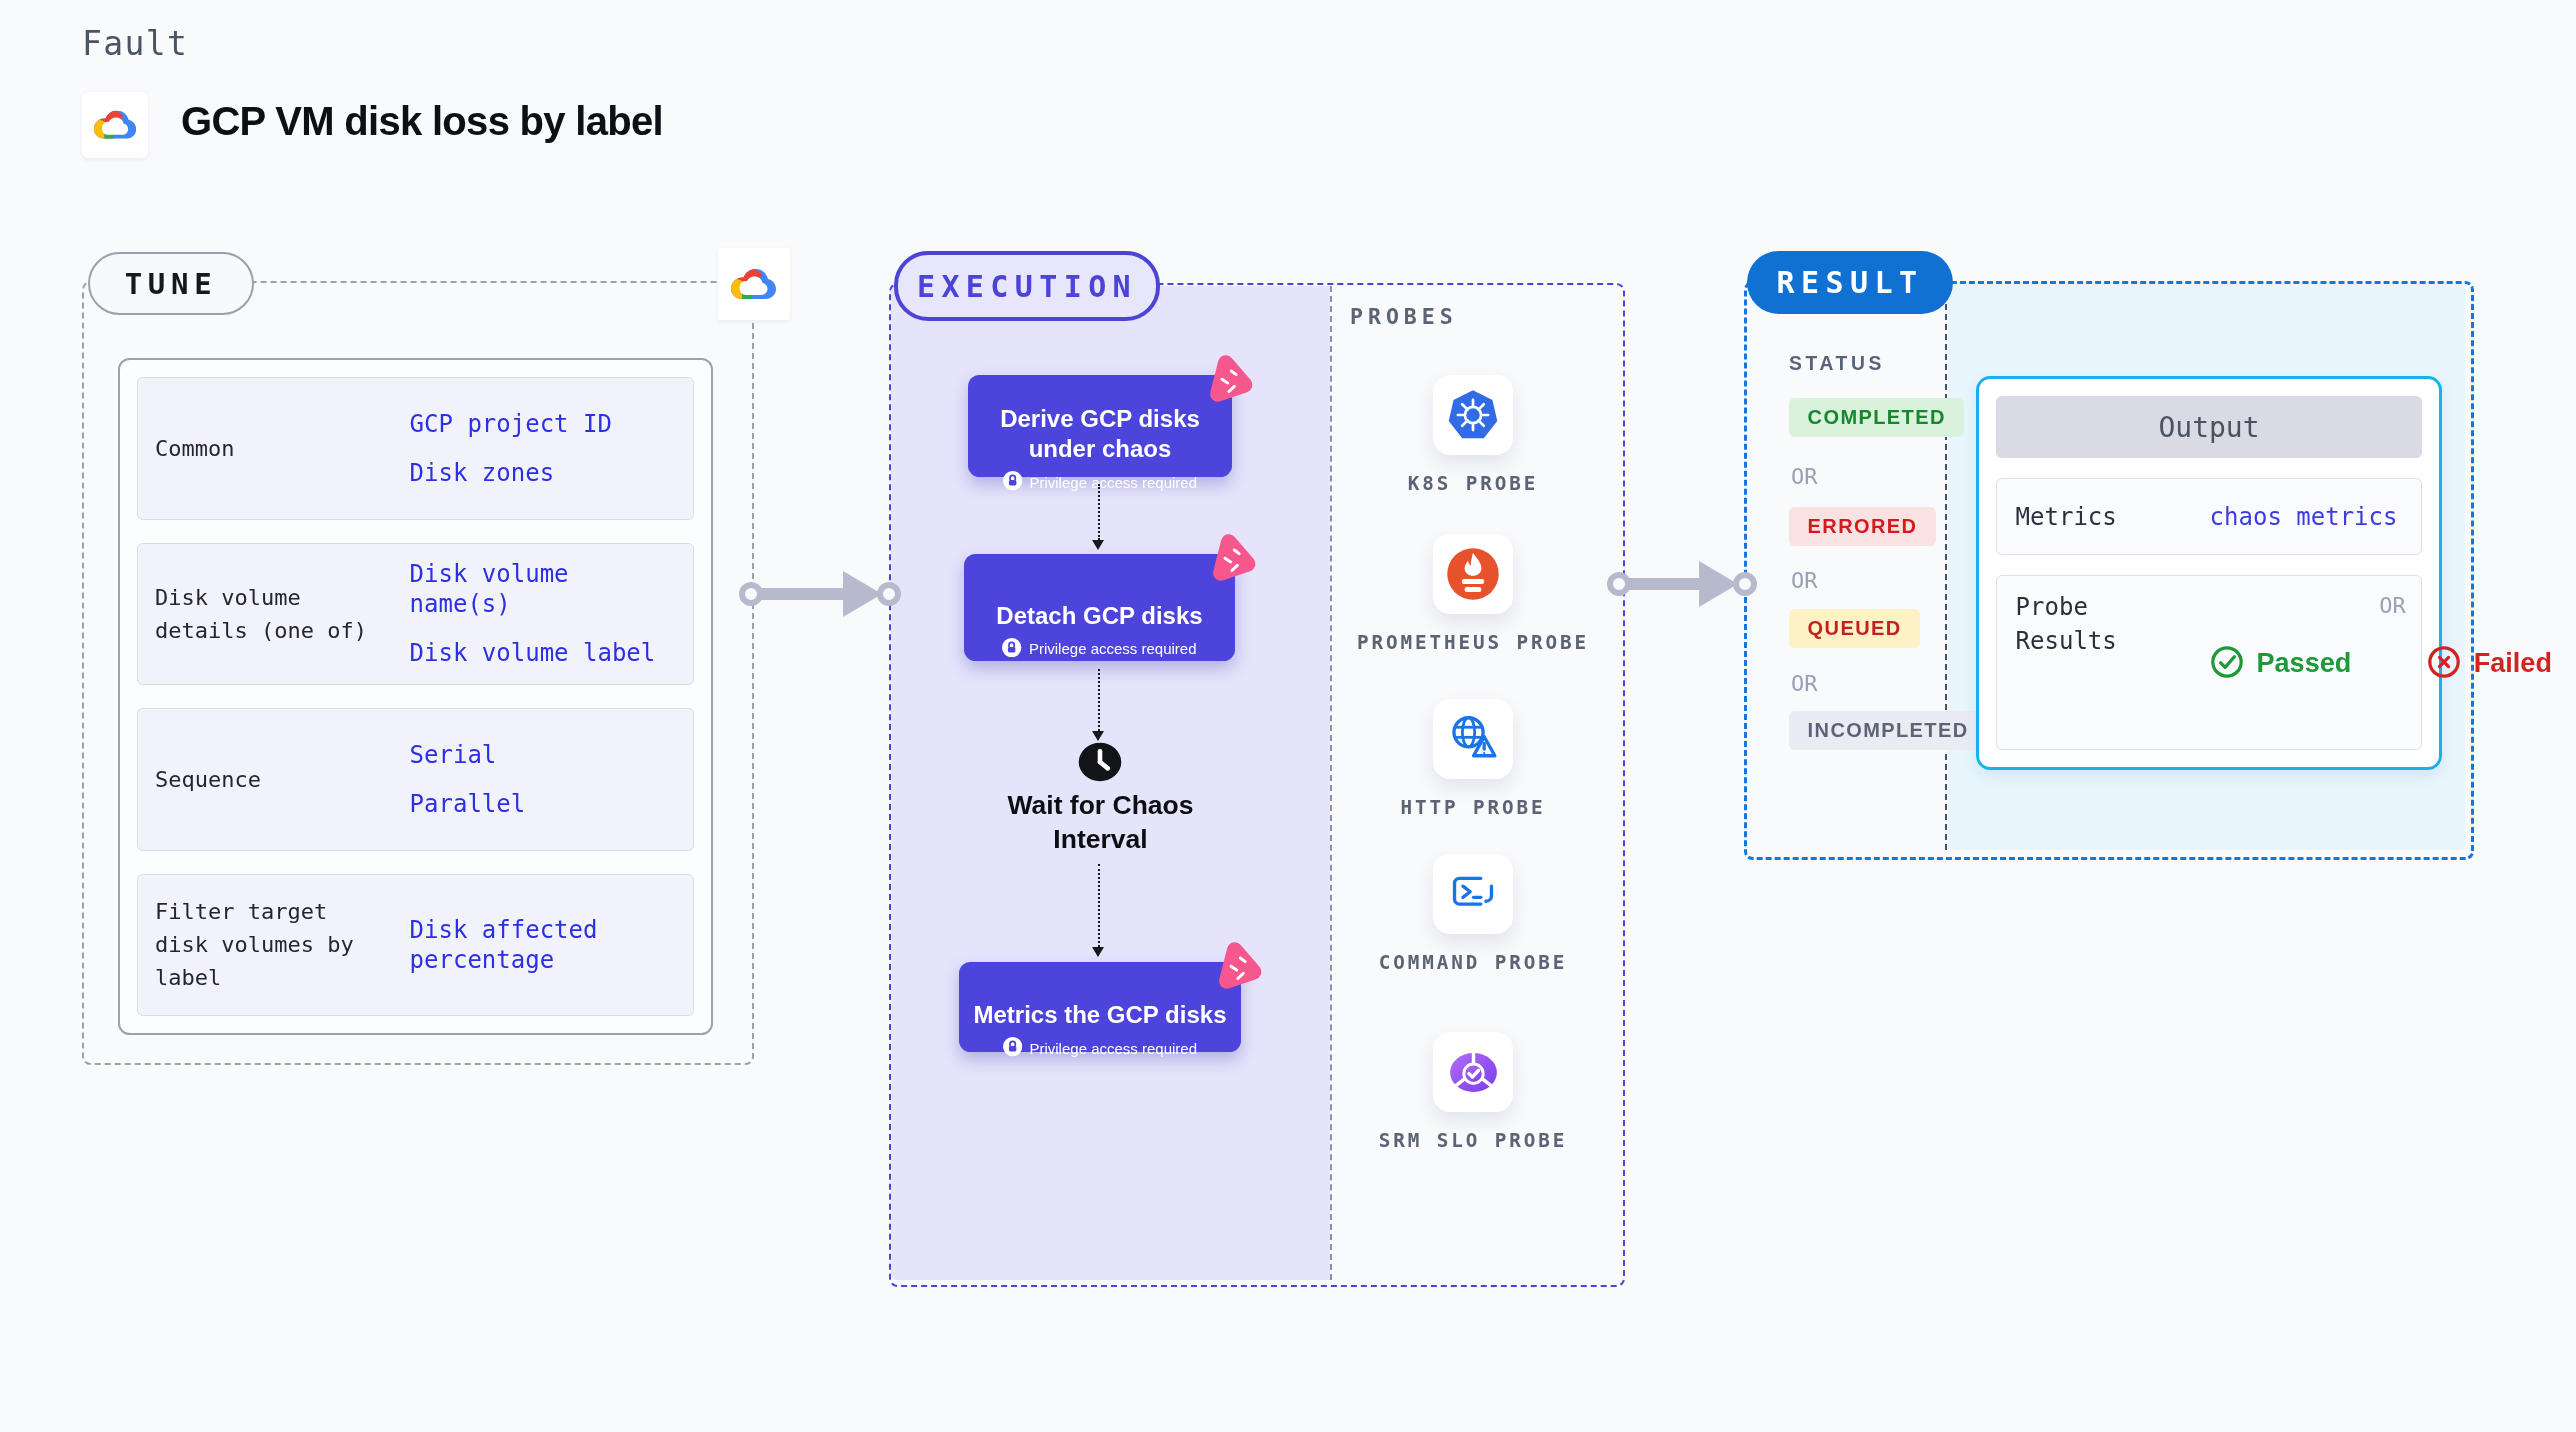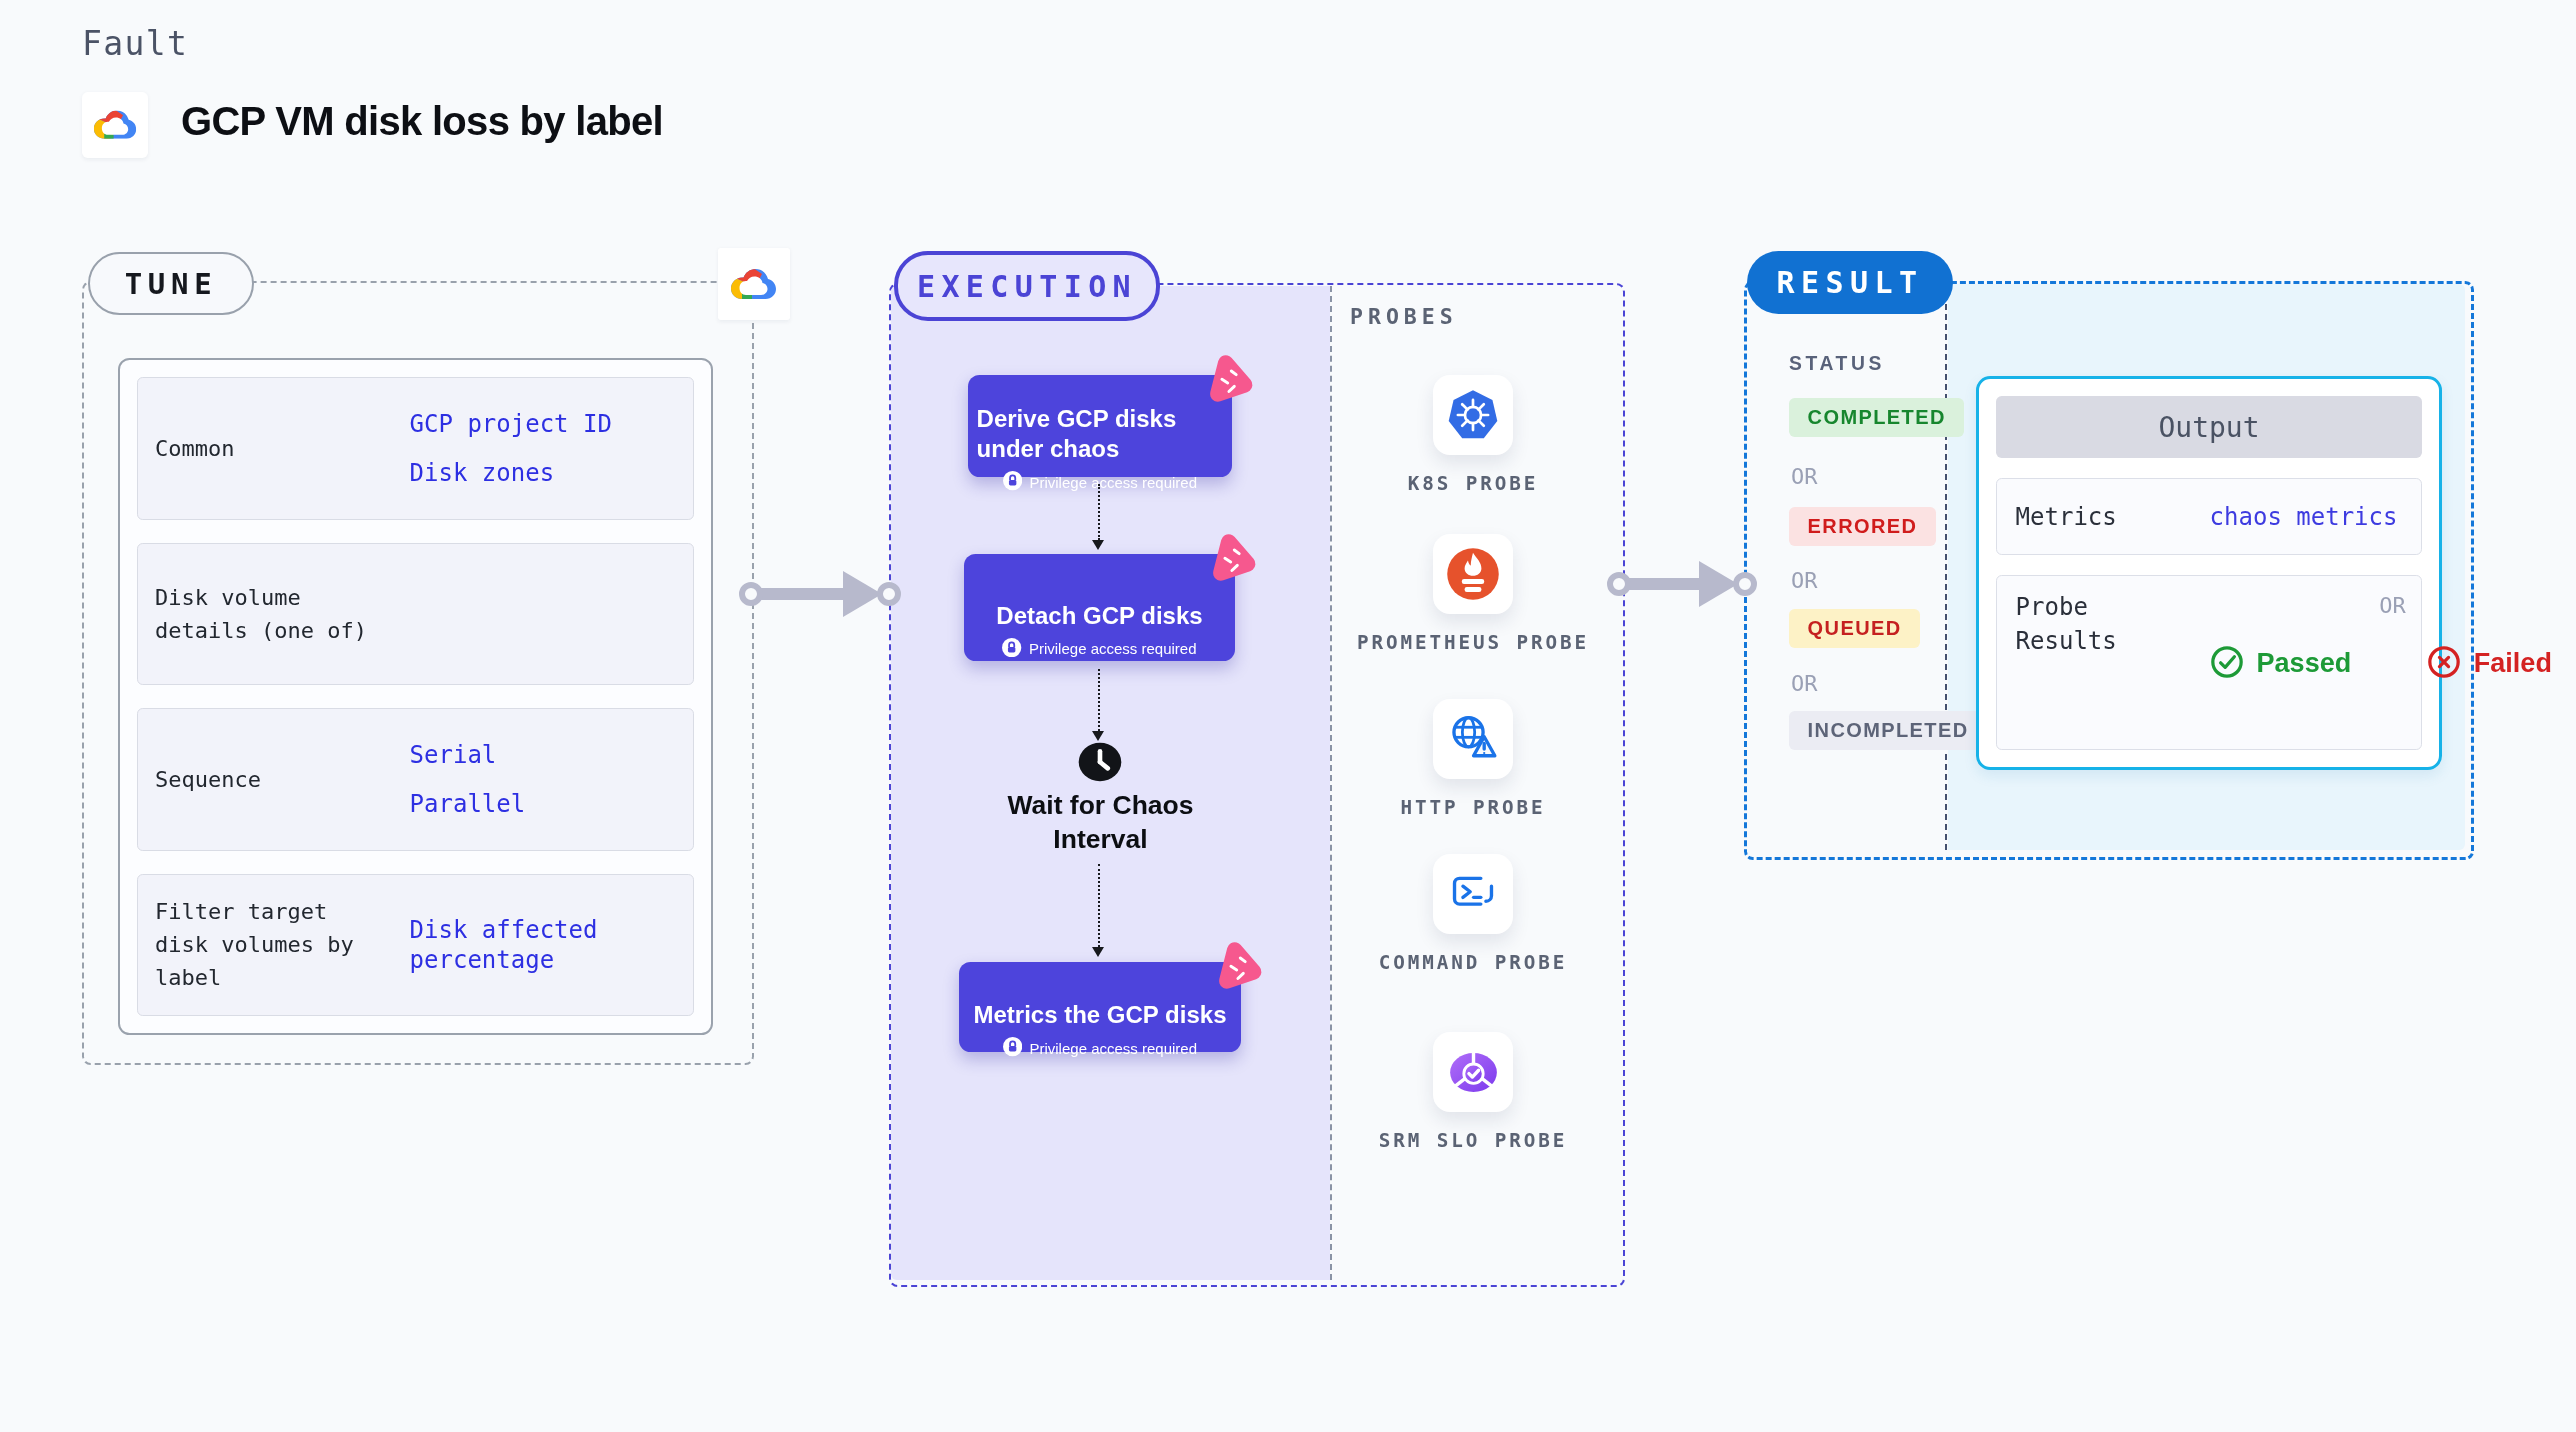--- a/index.html
+++ b/index.html
@@ -53,21 +53,21 @@
   
   .exec-rect{left:889px;top:283px;width:732px;height:1000px;border:2.9px dashed #4b44d5;border-radius:8.6px;}
   .exec-fill{left:891px;top:286px;width:439px;height:994px;background:#e5e4fb;border-radius:5.7px 0 0 5.7px;z-index:1;}
   .exec-divider{left:1330px;top:286px;height:994px;width:0;border-left:2.1px dashed #8a93a5;z-index:2;}
   .exec-pill{left:894px;top:251px;width:258px;height:62px;background:#e7e6fc;border:4.3px solid #4b44d5;
     font-size:30px;color:#4b44d5;letter-spacing:6.4px;}
   .probes-label{left:1350px;top:304px;font-size:21.5px;font-weight:bold;color:#5b6374;letter-spacing:5px;z-index:3;}
 
   .step-card{background:#4d44dc;border-radius:11.5px;display:flex;flex-direction:column;align-items:center;
     justify-content:center;gap:7.2px;z-index:4;box-shadow:0 7.2px 16px rgba(40,30,160,.25);box-sizing:border-box;padding:8.6px;}
-  .step-card .t{color:#fff;font-weight:bold;font-size:24px;line-height:30px;margin-top:45px;}
+  .step-card .t{color:#fff;font-weight:bold;font-size:24px;line-height:30px;text-align:center;margin-top:45px;}
   .chip{display:flex;align-items:center;gap:7.2px;}
   .chip .txt{color:#fff;font-size:15px;}
   .pink-badge{position:absolute;top:-24px;right:-21.5px;width:56px;height:52px;transform:rotate(-8deg);z-index:5;}
 
   .card1{left:968px;top:375px;width:264px;height:102px;}
   .card2{left:964px;top:554px;width:271px;height:107px;}
   .card3{left:959px;top:962px;width:282px;height:90px;}
 
   .v-arrow{width:0;z-index:4;border-left:2.9px dotted #17191d;}
   .v-arrow .head{position:absolute;bottom:-10px;left:-8px;width:0;height:0;
@@ -251,20 +251,24 @@
   <div class="ui-row">
     <div class="lbl">Common</div>
     <div class="vals">
       <div class="val">GCP project ID</div>
       <div class="val">Disk zones</div>
     </div>
   </div>
 
   <div class="ui-row">
     <div class="lbl">Disk volume details (one of)</div>
+    <div class="vals">
+      <div class="val">Disk volume name(s)</div>
+      <div class="val">Disk volume label</div>
+    </div>
   </div>
 
   <div class="ui-row">
     <div class="lbl">Sequence</div>
     <div class="vals">
       <div class="val">Serial</div>
       <div class="val">Parallel</div>
     </div>
   </div>
 

